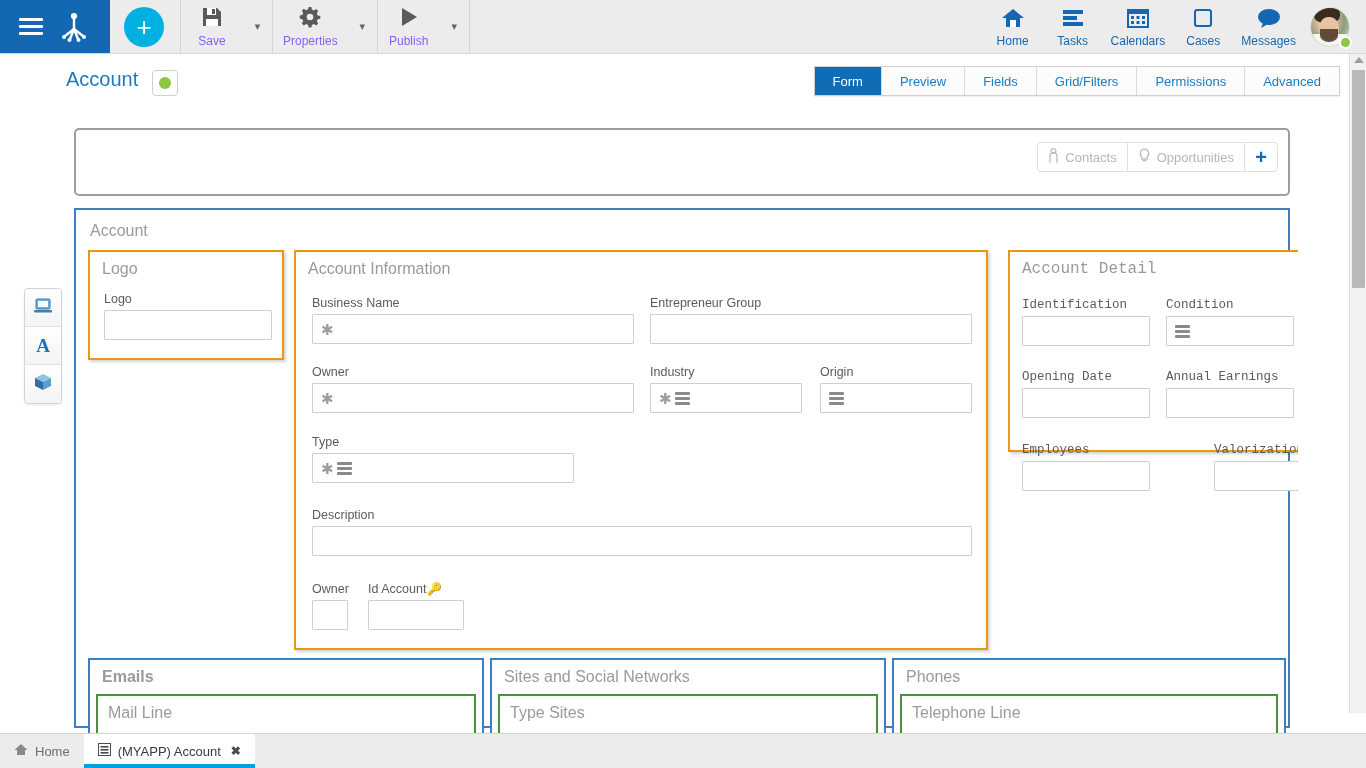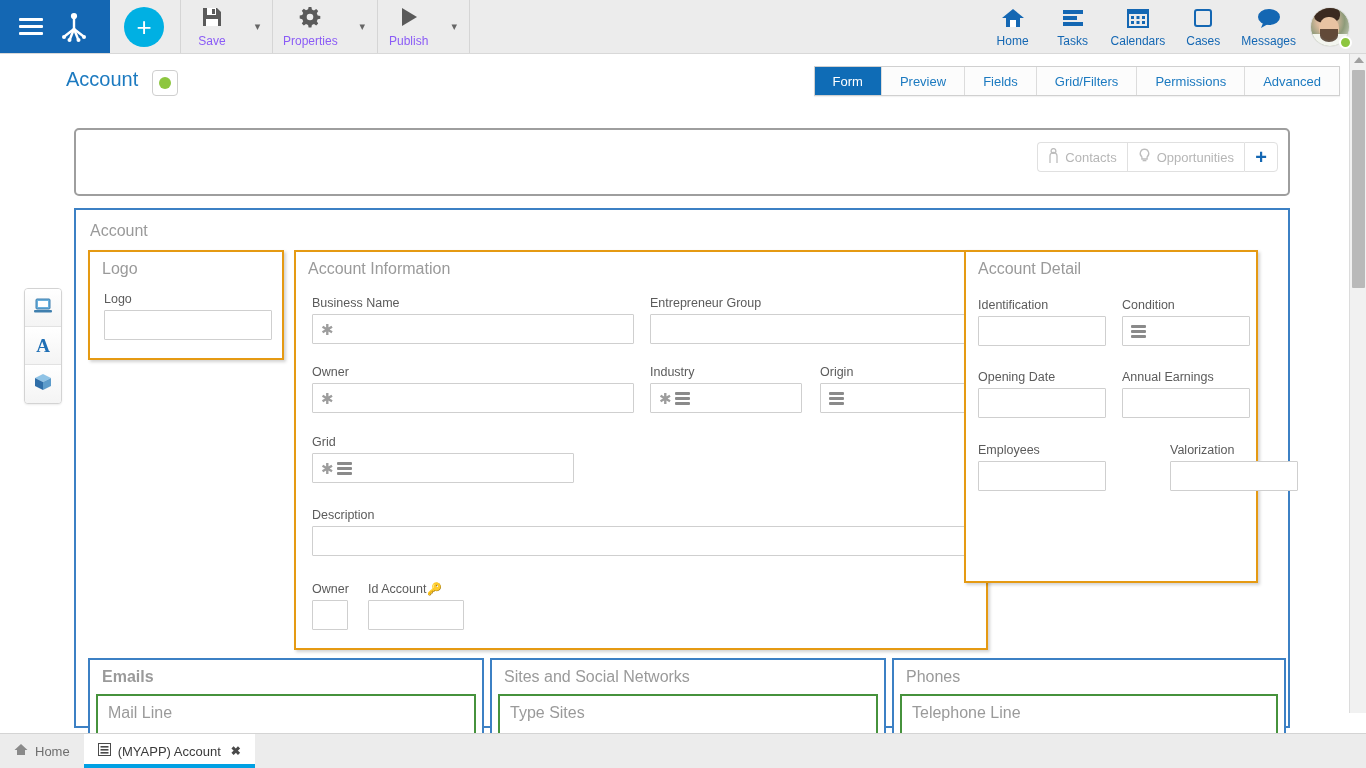--- a/index.html
+++ b/index.html
@@ -153,21 +153,21 @@
   }
   #main-panel > .panel-title { position: absolute; left: 14px; top: 12px; }
 
   .sub-panel { position: absolute; background: #ffffff; }
   .sub-panel.orange { border: 2px solid #e59a13; box-shadow: 2px 2px 3px rgba(0,0,0,.18); }
   .sub-panel.blue   { border: 2px solid #3c80c4; }
   .sub-panel > .panel-title { position: absolute; left: 12px; top: 8px; }
 
   #logo-panel   { left: 12px;  top: 40px;  width: 196px; height: 110px; }
   #info-panel   { left: 218px; top: 40px;  width: 694px; height: 400px; }
-  #detail-panel { left: 888px; top: 40px;  width: 294px; height: 333px; }
+  #detail-panel { left: 932px; top: 40px;  width: 294px; height: 202px; font-family: Liberation Mono, monospace; }
 
   .field { position: absolute; }
   .field-label { font-size: 12.5px; color: #5b5b5b; margin-bottom: 4px; display: block; }
   .field-box {
     border: 1px solid #cfcfcf; background: #ffffff; border-radius: 1px;
     height: 30px; display: flex; align-items: center; padding: 0 8px; gap: 3px;
   }
   .req { color: #9d9d9d; font-size: 15px; line-height: 1; }
   .listicon { display: inline-flex; flex-direction: column; gap: 2px; width: 15px; }
   .listicon i { display: block; height: 3px; background: #8a8a8a; border-radius: 1px; }
@@ -473,21 +473,21 @@
         <div class="field-box">
           <span class="listicon">
               <i></i>
               <i></i>
               <i></i>
             </span>
         </div>
       </div>
 
       <div class="field" style="left:16px; top:183px; width:262px;">
-        <span class="field-label">Grid</span>
+        <span class="field-label">Type</span>
         <div class="field-box">
           <span class="req">✱</span>
           <span class="listicon">
               <i></i>
               <i></i>
               <i></i>
             </span>
         </div>
       </div>
 

